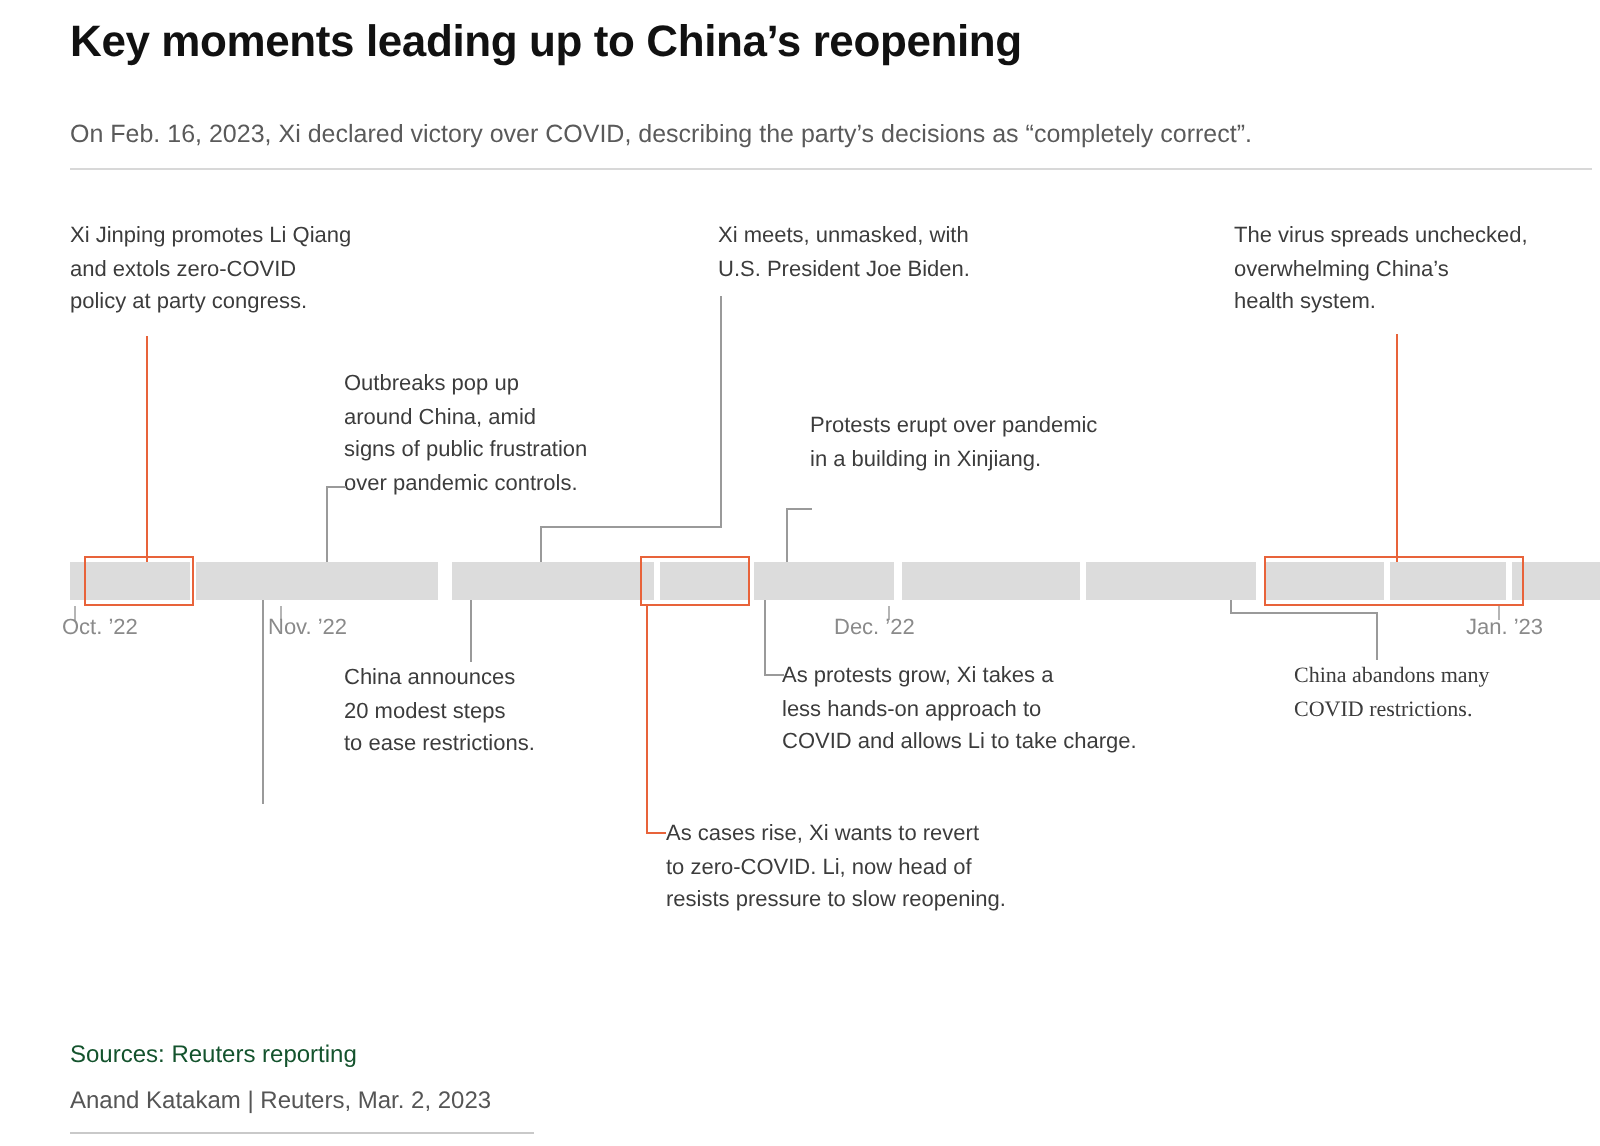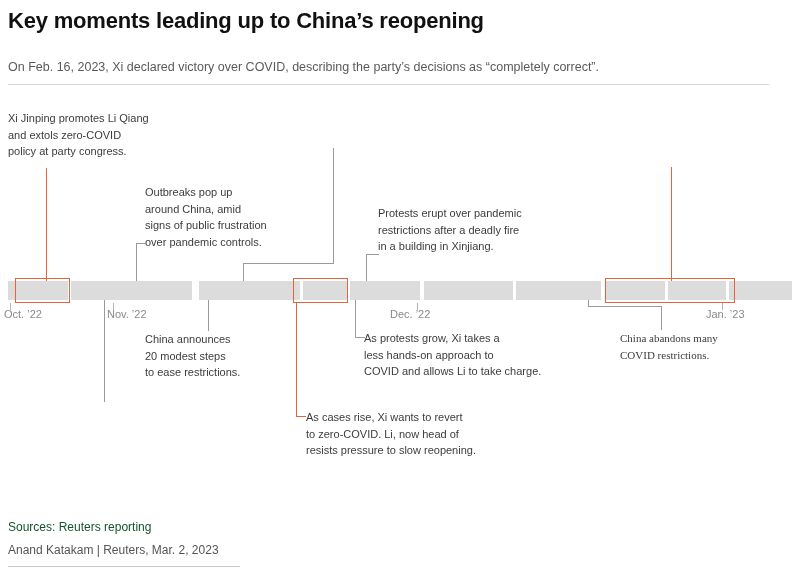--- a/index.html
+++ b/index.html
@@ -4,21 +4,21 @@
 <style>
   html,body{margin:0;padding:0;}
   body{
     width:800px;height:573px;
     background:#ffffff;
     font-family:"Liberation Sans","DejaVu Sans",sans-serif;
     color:#3c3c3c;
     overflow:hidden;
     position:relative;
   }
-  #root{position:absolute;inset:0;}
+  #root{position:absolute;inset:0;margin-left:27px;}
 
   
   .title{
     position:absolute;left:8px;top:8px;
     font-size:22px;font-weight:700;color:#111111;
     letter-spacing:-0.2px;white-space:nowrap;
   }
   .subtitle{
     position:absolute;left:8px;top:60px;
     font-size:12.5px;color:#5a5a5a;white-space:nowrap;
@@ -79,32 +79,40 @@
 
   <div class="anno" style="left:145px;top:184px;">
     <span>Outbreaks pop up</span>
     <span>around China, amid</span>
     <span>signs of public frustration</span>
     <span>over pandemic controls.</span>
   </div>
   <div class="lh gray" style="left:136px;top:243px;width:10px;"></div>
   <div class="lv gray" style="left:136px;top:243px;height:39px;"></div>
 
+  <div class="anno" style="left:332px;top:110px;">
+    <span>Xi meets, unmasked, with</span>
+    <span>U.S. President Joe Biden.</span>
+  </div>
   <div class="lv gray" style="left:333px;top:148px;height:115px;"></div>
   <div class="lh gray" style="left:243px;top:263px;width:91px;"></div>
   <div class="lv gray" style="left:243px;top:263px;height:19px;"></div>
 
   <div class="anno" style="left:378px;top:205px;">
     <span>Protests erupt over pandemic</span>
-    <span>restrictions after a deadly fire</span>
     <span>in a building in Xinjiang.</span>
   </div>
   <div class="lh gray" style="left:366px;top:254px;width:13px;"></div>
   <div class="lv gray" style="left:366px;top:254px;height:28px;"></div>
 
+  <div class="anno" style="left:590px;top:110px;">
+    <span>The virus spreads unchecked,</span>
+    <span>overwhelming China’s</span>
+    <span>health system.</span>
+  </div>
   <div class="lv orange" style="left:671px;top:167px;height:115px;"></div>
 
   <div class="bar-track">
     <div class="seg" style="left:8px;width:60px;"></div>
     <div class="seg" style="left:71px;width:121px;"></div>
     <div class="seg" style="left:199px;width:101px;"></div>
     <div class="seg" style="left:303px;width:44px;"></div>
     <div class="seg" style="left:350px;width:70px;"></div>
     <div class="seg" style="left:424px;width:89px;"></div>
     <div class="seg" style="left:516px;width:85px;"></div>

